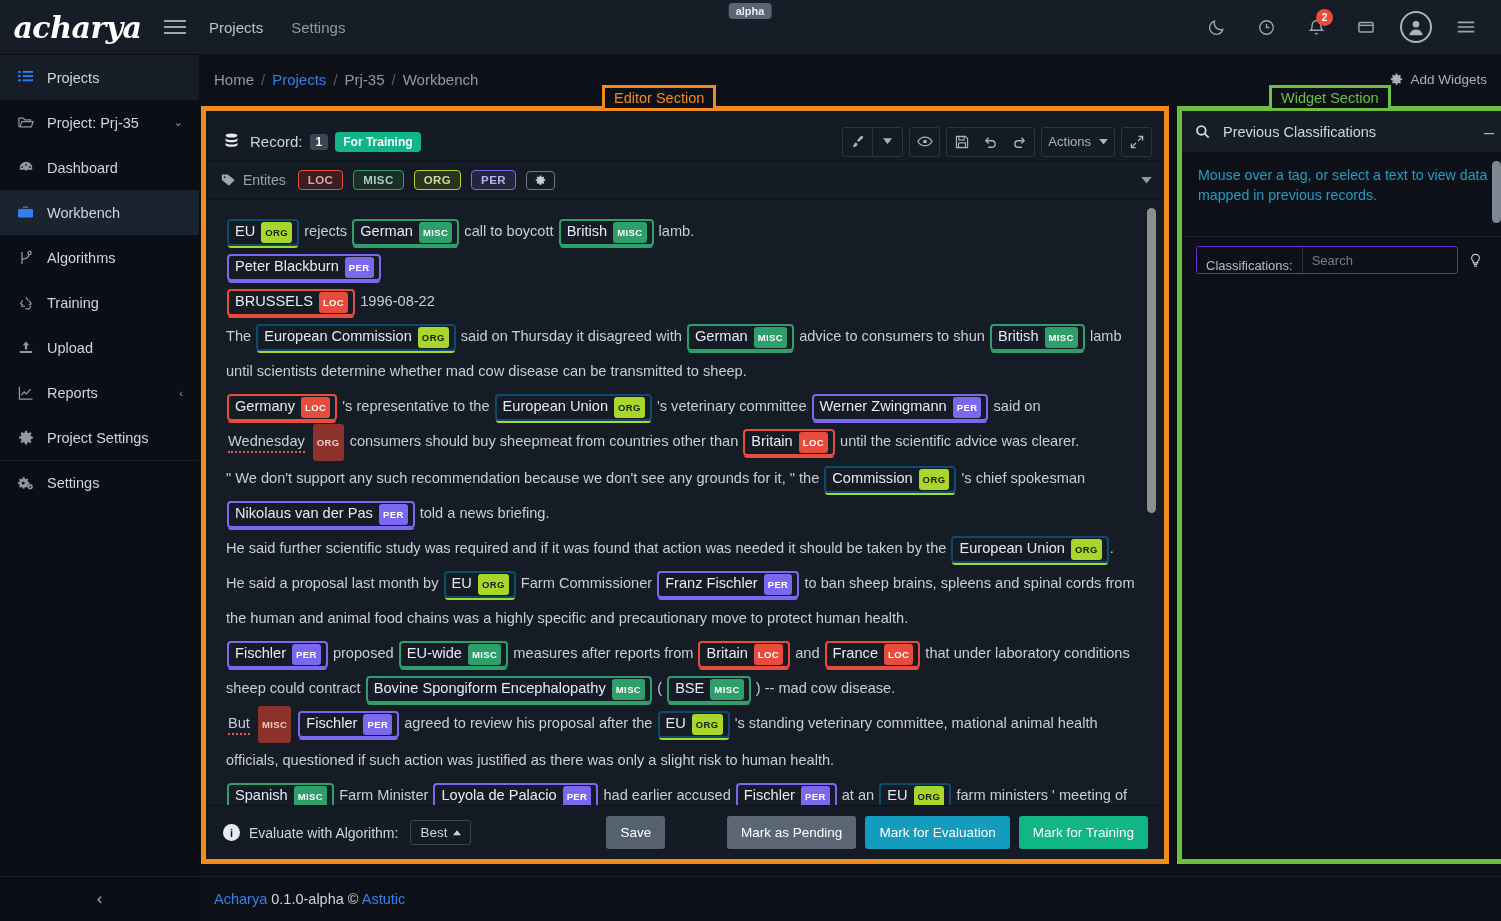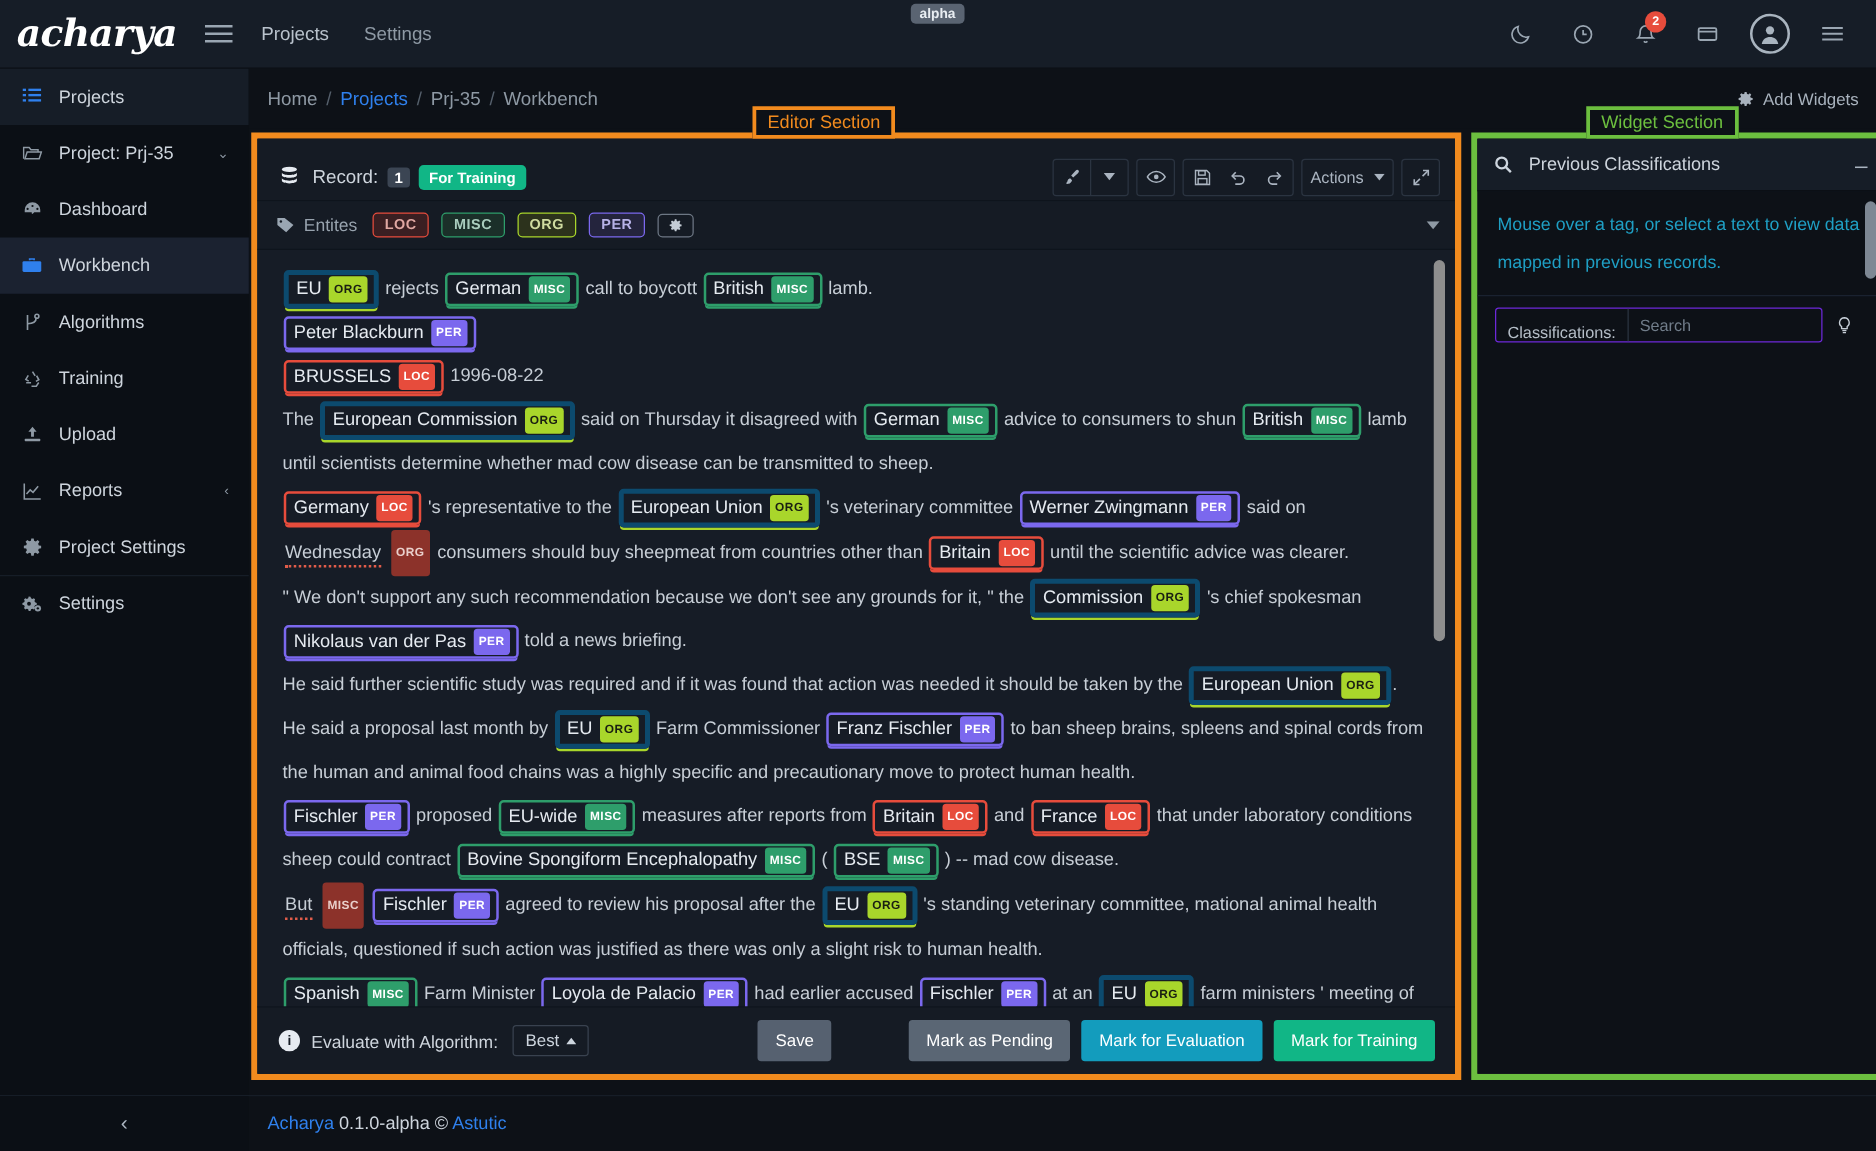--- a/index.html
+++ b/index.html
@@ -146,21 +146,21 @@
   .tag .tx { color:#e6ebf1; font-size:14.6px; }
   .tag .bg {
     display:inline-block; font-size:9.5px; font-weight:bold; letter-spacing:.4px;
     border-radius:3px; padding:1px 4px; margin-left:6px; vertical-align:middle;
     color:#ffffff;
   }
   .tag.LOC  { border:2px solid #e74c3c; box-shadow:0 3px 0 -1px #e74c3c; }
   .tag.LOC  .bg { background:#e74c3c; }
   .tag.MISC { border:2px solid #2e9e6b; box-shadow:0 3px 0 -1px #2e9e6b; }
   .tag.MISC .bg { background:#2e9e6b; }
-  .tag.ORG  { border:4px solid #0c4a6e; box-shadow:0 3px 0 -1px #a9d62b; }
+  .tag.ORG  { border:2px solid #0c4a6e; box-shadow:0 3px 0 -1px #a9d62b; }
   .tag.ORG  .bg { background:#a9d62b; color:#1a1f12; }
   .tag.PER  { border:2px solid #7b68ee; box-shadow:0 3px 0 -1px #7b68ee; }
   .tag.PER  .bg { background:#7b68ee; }
 
   .sugg { display:inline-block; position:relative; cursor:pointer; padding:0 2px; }
   .sugg .tx { color:#c7ced6; border-bottom:2px dotted #e05c4a; padding-bottom:2px; }
   .sugg .bg {
     display:inline-block; font-size:9.5px; font-weight:bold; letter-spacing:.4px;
     border-radius:3px; padding:1px 4px; margin-left:8px; vertical-align:middle;
     color:#e9cfcb; background:#8c322a;
@@ -183,21 +183,21 @@
   
   #widgetInner { position:absolute; inset:0; background:#0d1117; display:flex; flex-direction:column; }
   #wHead {
     height:42px; display:flex; align-items:center; padding:0 14px 0 13px;
     background:#161d27; border-bottom:1px solid #0b0f15;
   }
   #wHead .wi { color:#cdd5de; font-size:15px; margin-right:13px; }
   #wTitle { font-size:14.5px; color:#ced5dd; }
   #wMin { margin-left:auto; color:#aab4c0; font-size:18px; cursor:pointer; line-height:10px; }
   #wBody { position:relative; height:84px; padding:12px 16px 0 16px; border-bottom:1px solid #1a2230; }
-  #wBody p { margin:0; font-size:14.2px; line-height:30px; color:#1f9fc4; }
+  #wBody p { margin:0; font-size:14.2px; line-height:20px; color:#1f9fc4; }
   #wScroll { position:absolute; right:7px; top:8px; width:9px; height:62px; background:#7e8894; border-radius:5px; }
   #wSearchRow { height:46px; display:flex; align-items:center; padding:0 10px 0 14px; gap:0; }
   .wfield { display:flex; align-items:flex-end; border:1px solid #6d28d9; border-radius:3px; height:28px; }
   .wflab { font-size:13px; color:#b5bec8; padding:0 9px; }
   #wSearch {
     background:transparent; border:none; border-left:1px solid #2b3441; outline:none;
     color:#cdd5de; font-size:13px; height:26px; width:155px; padding:0 9px;
     font-family:"Liberation Sans", sans-serif;
   }
   #wSearch::placeholder { color:#717d8a; }

